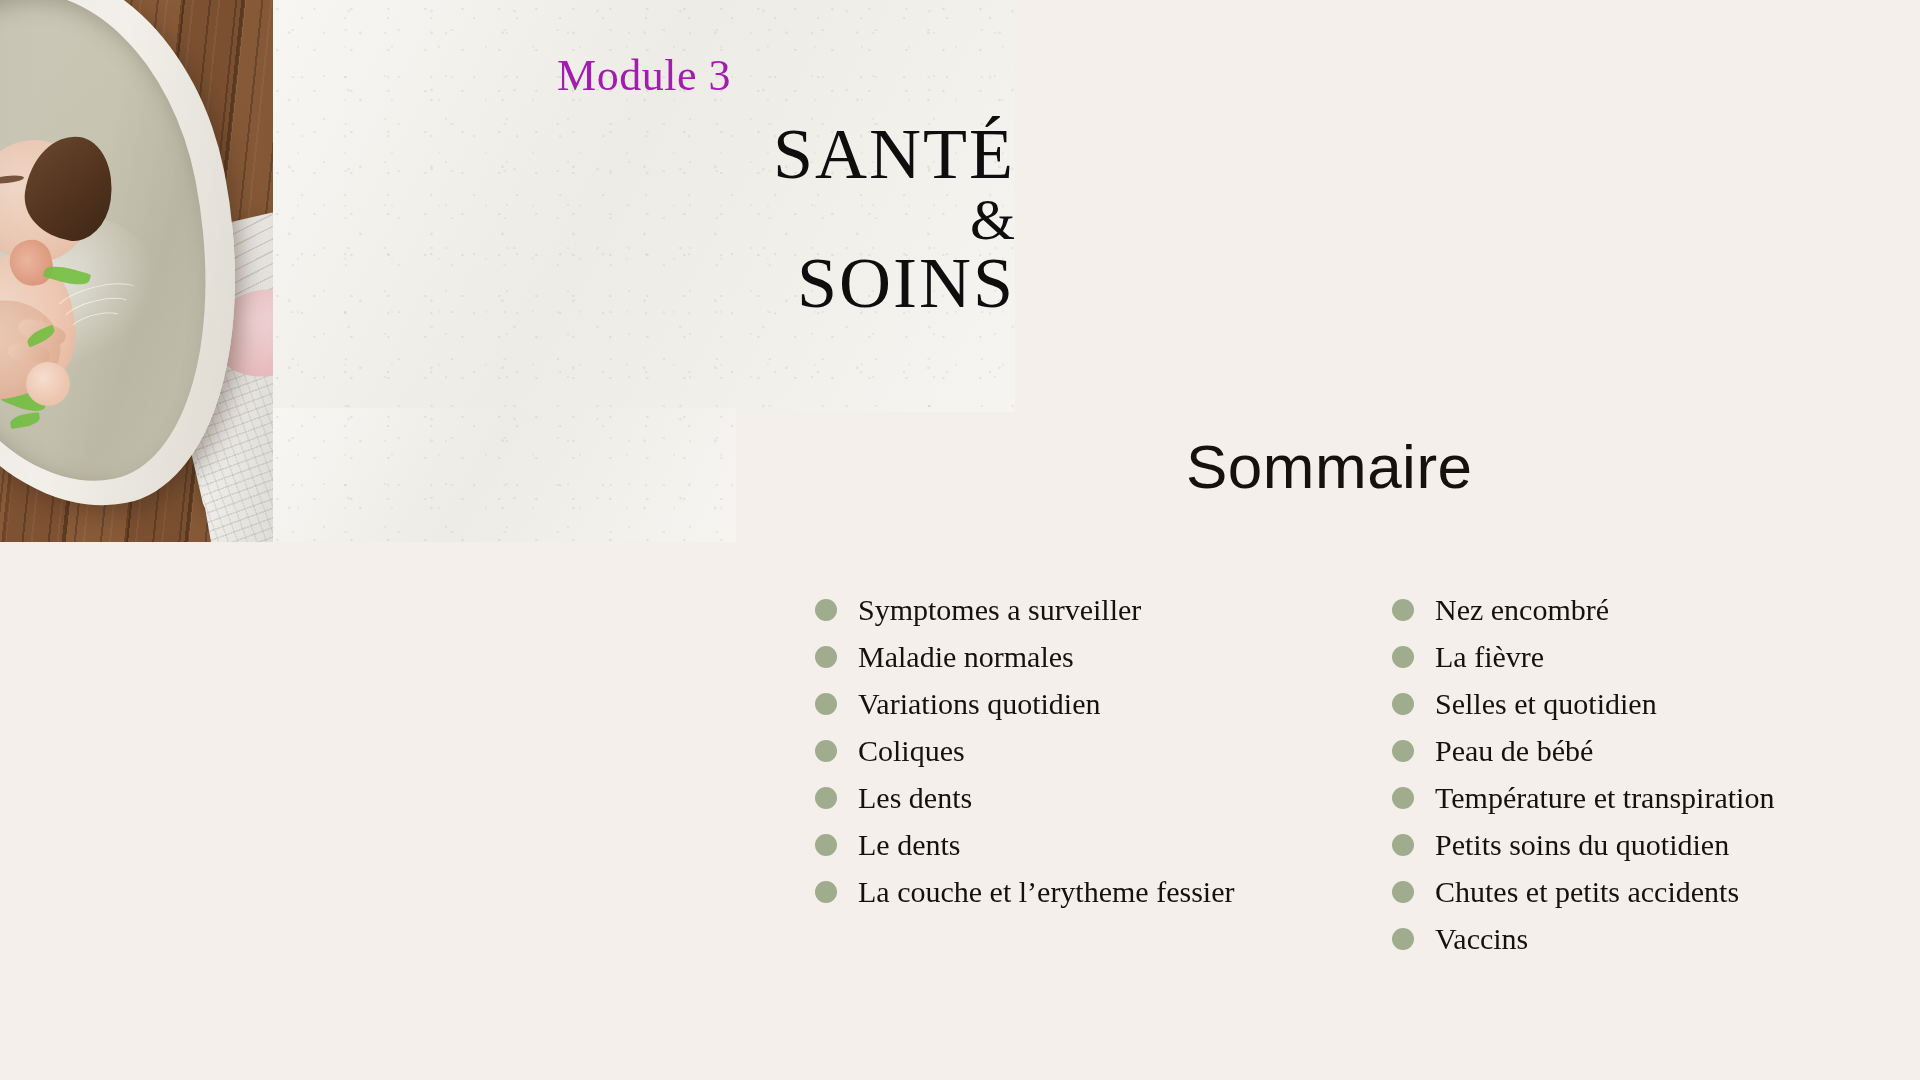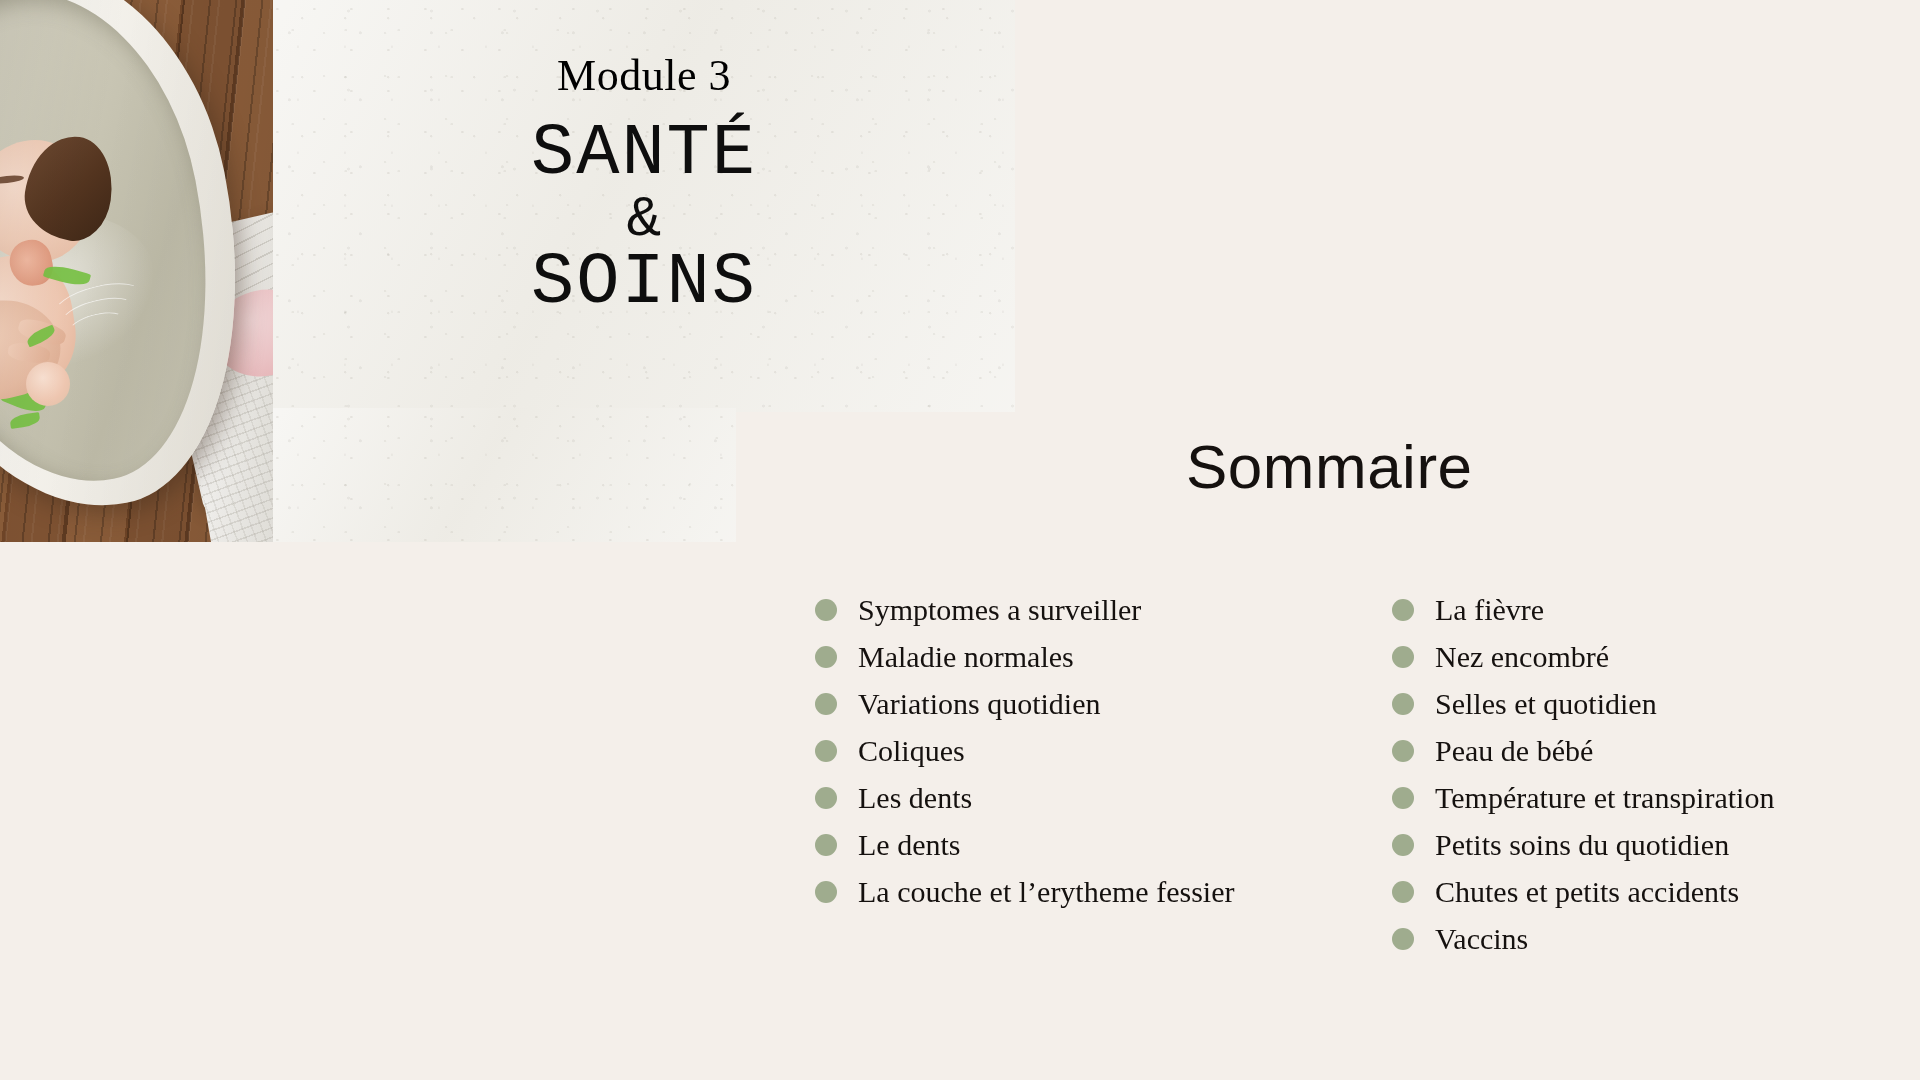--- a/index.html
+++ b/index.html
@@ -280,32 +280,33 @@
     position: absolute;
     left: 273px;
     top: 54px;
     width: 742px;
     text-align: center;
   }
   .module-label {
     font-family: "Liberation Serif", "DejaVu Serif", serif;
     font-size: 44px;
     line-height: 1;
-    color: #000000;
+    color: #a21caf;
     letter-spacing: .5px;
     font-weight: 400;
   }
   .title-main {
     margin-top: 22px;
-    font-family: Liberation Mono, monospace;
+    font-family: Liberation Serif, serif;
     font-size: 72px;
     line-height: .97;
     letter-spacing: 2px;
     color: #0e0e0e;
     font-weight: 400;
+    text-align: right;
   }
   .title-main .ln { display: block; }
   .title-main .amp {
     font-size: 58px;
     letter-spacing: 0;
     line-height: 1.02;
   }
 
   
   .sommaire-heading {
@@ -430,28 +431,28 @@
         <span class="toc-label">Le dents</span>
       </div>
       <div class="toc-item">
         <span class="bullet"></span>
         <span class="toc-label">La couche et l’erytheme fessier</span>
       </div>
     </div>
   <div class="toc toc-right">
       <div class="toc-item">
         <span class="bullet"></span>
+        <span class="toc-label">Nez encombré</span>
+      </div>
+      <div class="toc-item">
+        <span class="bullet"></span>
         <span class="toc-label">La fièvre</span>
       </div>
       <div class="toc-item">
         <span class="bullet"></span>
-        <span class="toc-label">Nez encombré</span>
-      </div>
-      <div class="toc-item">
-        <span class="bullet"></span>
         <span class="toc-label">Selles et quotidien</span>
       </div>
       <div class="toc-item">
         <span class="bullet"></span>
         <span class="toc-label">Peau de bébé</span>
       </div>
       <div class="toc-item">
         <span class="bullet"></span>
         <span class="toc-label">Température et transpiration</span>
       </div>

